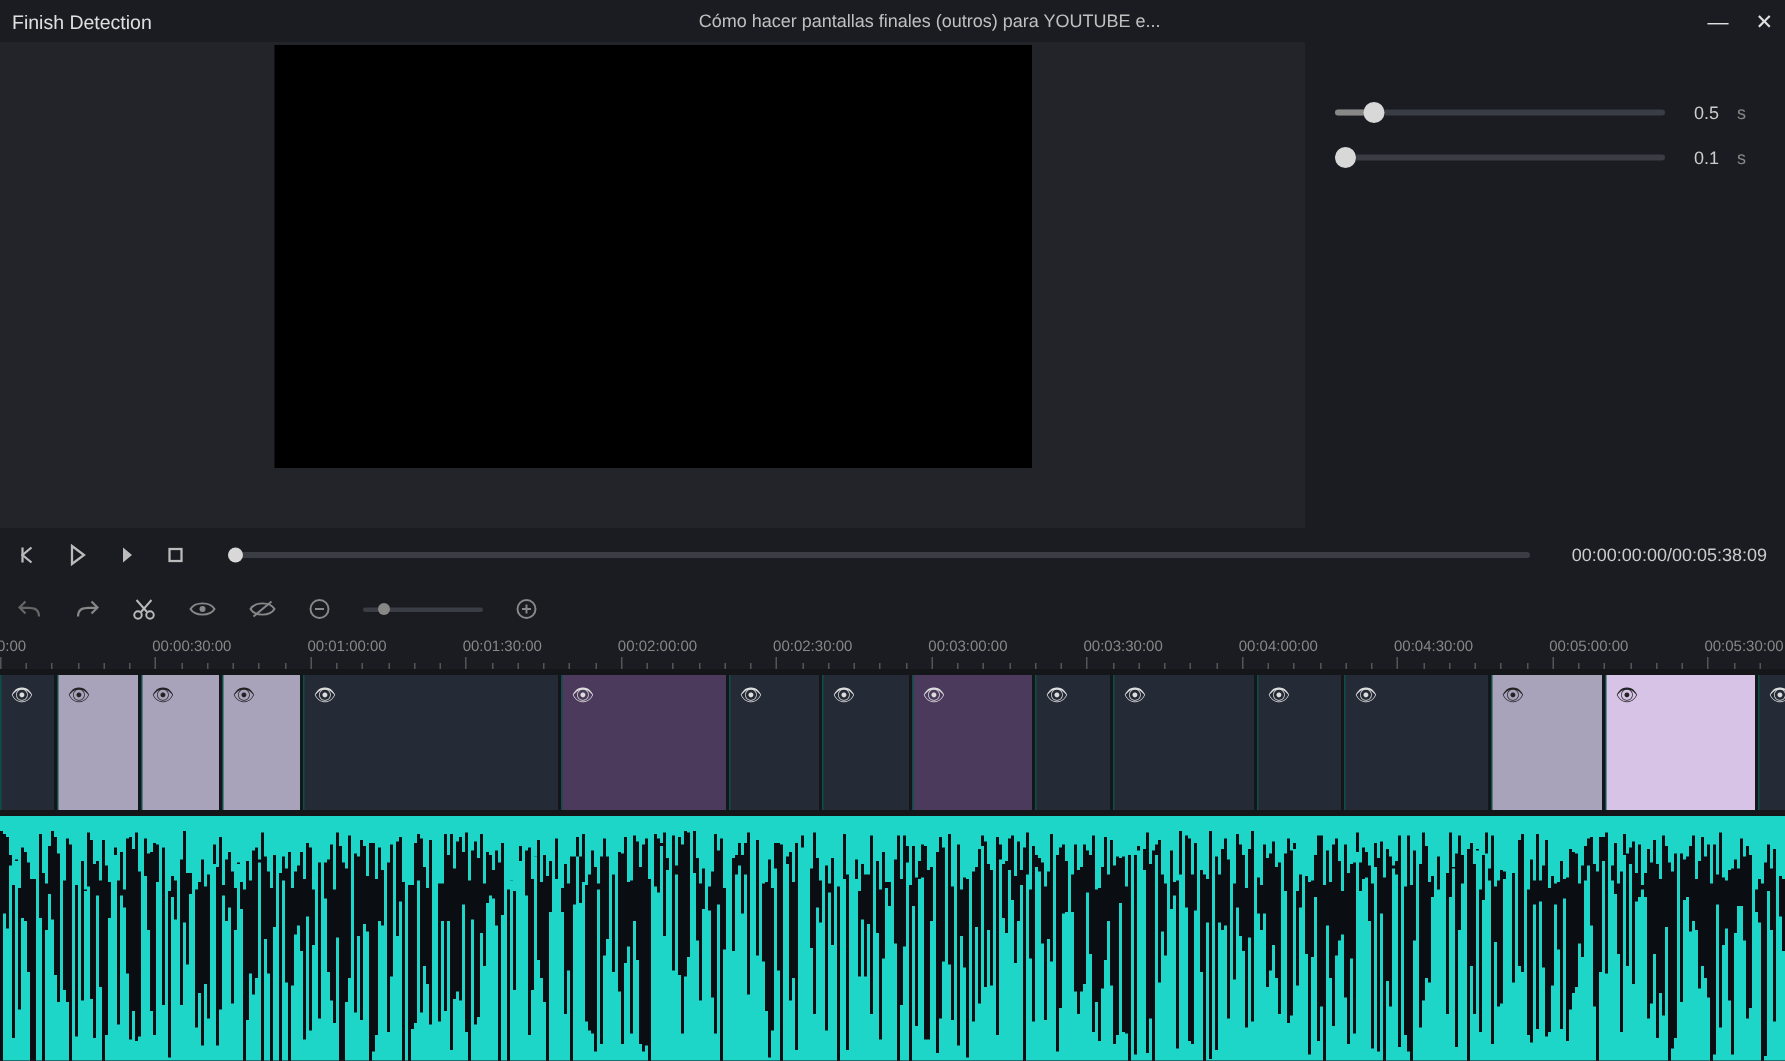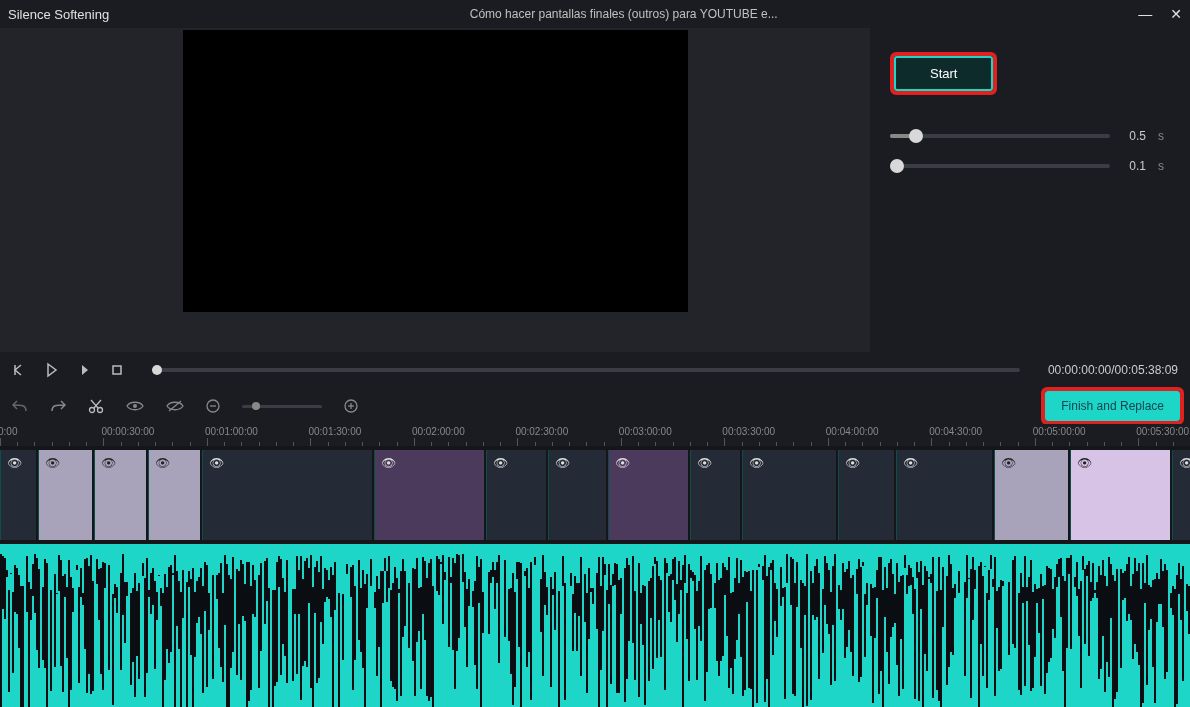--- a/index.html
+++ b/index.html
@@ -57,36 +57,33 @@
 .clip-eye.white { color: #ddd; }
 
 .waveform { height: 189px; background: #0a0e12; position: relative; overflow: hidden; }
 .wave-bar { position: absolute; bottom: 0; width: 2px; background: #1dd6c8; }
 .wave-bar.top { top: 0; bottom: auto; }
 </style>
 </head>
 <body>
 
 <div class="titlebar">
-  <div class="titlebar-left">Silence Softening</div>
+  <div class="titlebar-left">Finish Detection</div>
   <div class="titlebar-center">Cómo hacer pantallas finales (outros) para YOUTUBE e...</div>
   <div class="titlebar-controls">
     <span>—</span>
     <span>✕</span>
   </div>
 </div>
 
 <div class="main-area">
   <div class="preview-area">
     <div class="preview-video"></div>
   </div>
   <div class="settings-panel">
-    <div class="start-button-wrap">
-      <button class="start-button">Start</button>
-    </div>
 
     <div class="setting-row">
     </div>
 
     <div class="setting-row">
       <div class="setting-control">
         <div class="slider-track">
           <div class="slider-fill" style="width:12%"></div>
           <div class="slider-thumb" style="left:12%"></div>
         </div>
@@ -172,23 +169,20 @@
       </svg>
     </span>
   <div class="zoom-track"></div>
   <span class="toolbar-btn">
       <svg width="14" height="14" viewBox="0 0 14 14">
         <circle cx="7" cy="7" r="6" fill="none" stroke="#888" stroke-width="1.3"></circle>
         <line x1="4" y1="7" x2="10" y2="7" stroke="#888" stroke-width="1.3"></line>
         <line x1="7" y1="4" x2="7" y2="10" stroke="#888" stroke-width="1.3"></line>
       </svg>
     </span>
-  <div class="finish-wrap">
-    <button class="finish-button">Finish and Replace</button>
-  </div>
 </div>
 
 <div class="timeline-ruler" id="ruler">
     <span class="ruler-mark" style="left: -2px;">0:00</span>
     <div class="ruler-tick" style="left: 0px; height: 8px;"></div>
     <div class="ruler-tick" style="left: 17.2464px; height: 4px;"></div>
     <div class="ruler-tick" style="left: 34.4928px; height: 4px;"></div>
     <div class="ruler-tick" style="left: 51.7391px; height: 4px;"></div>
     <div class="ruler-tick" style="left: 68.9855px; height: 4px;"></div>
     <div class="ruler-tick" style="left: 86.2319px; height: 4px;"></div>

